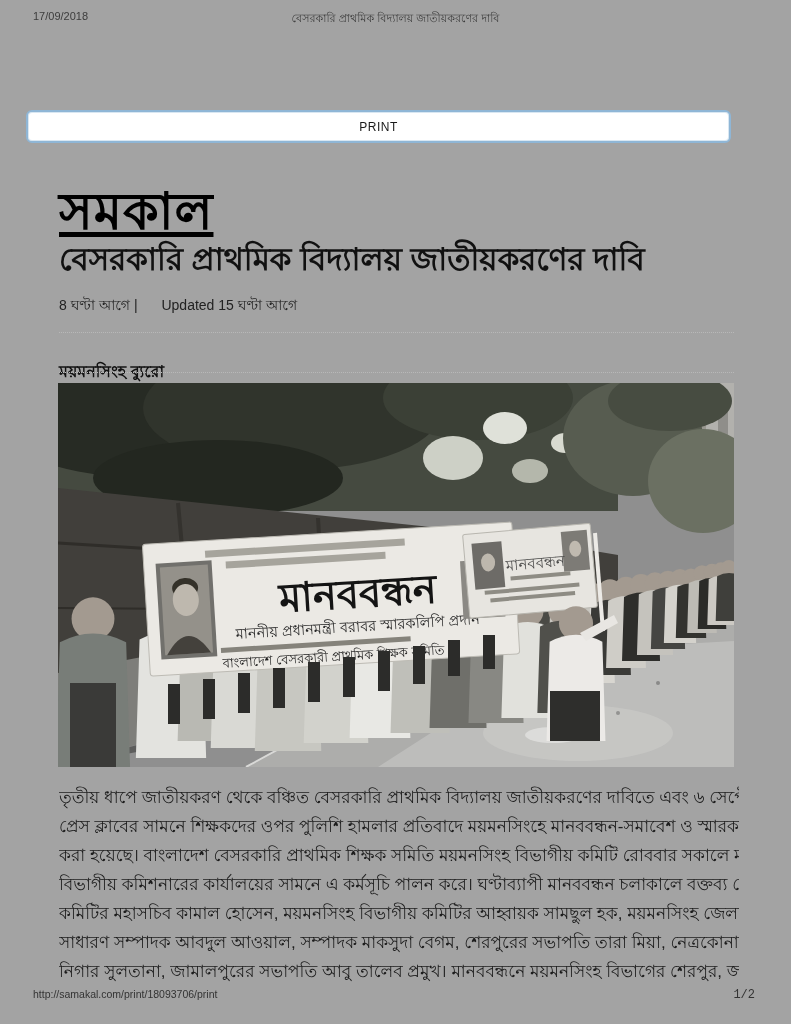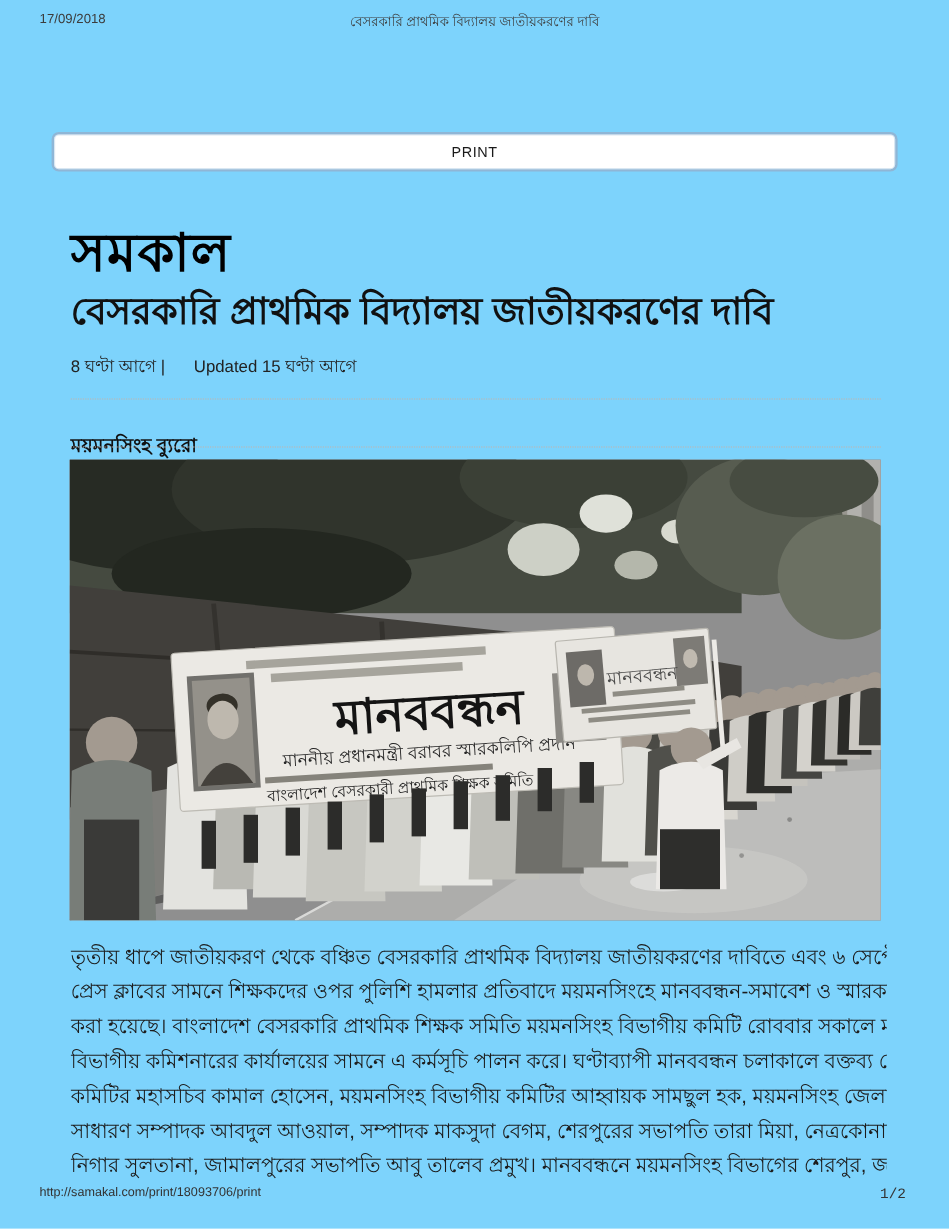--- a/index.html
+++ b/index.html
@@ -1,41 +1,41 @@
 <!DOCTYPE html>
 <html><head>
 <meta charset="utf-8">
 <style>
   html,body { margin:0; padding:0; background:#ffffff; }
   .page {
     position:relative; width:791px; height:1024px; margin:0 auto;
-    background:#7dd3fc; overflow:hidden;
+    background:#a3a3a3; overflow:hidden;
     font-family:"Liberation Sans","DejaVu Sans",sans-serif;
     color:#1f1f1f;
   }
   .hdr-date {
     position:absolute; left:33px; top:10px;
     font-size:11px; color:#3c3c3c;
   }
   .hdr-title {
     position:absolute; left:0; right:0; top:10px; text-align:center;
     font-size:11px; color:#3c3c3c;
   }
   .print-btn {
-    position:absolute; left:43px; top:110px; width:705px; height:33px;
+    position:absolute; left:26px; top:110px; width:705px; height:33px;
     background:#ffffff; border:2px solid #8fb6d6; border-radius:6px;
     font-size:12px; letter-spacing:0.5px; color:#1a1a1a;
     display:flex; align-items:center; justify-content:center;
     box-shadow: inset 0 0 0 1px #d9e7f2;
     cursor:pointer; font-family:inherit;
   }
   .brand {
     position:absolute; left:59px; top:186px;
-    font-size:44px; font-weight:bold; color:#000;
-    line-height:52px; letter-spacing:1px;
+    font-size:51px; font-weight:bold; color:#000;
+    line-height:52px; letter-spacing:1px;text-decoration:underline;
   }
   .headline {
     position:absolute; left:59px; top:236px; width:690px;
     font-size:31px; font-weight:600; color:#111;
     line-height:48px;
   }
   .timestamp {
     position:absolute; left:59px; top:294px;
     font-size:14px; color:#222;
   }

